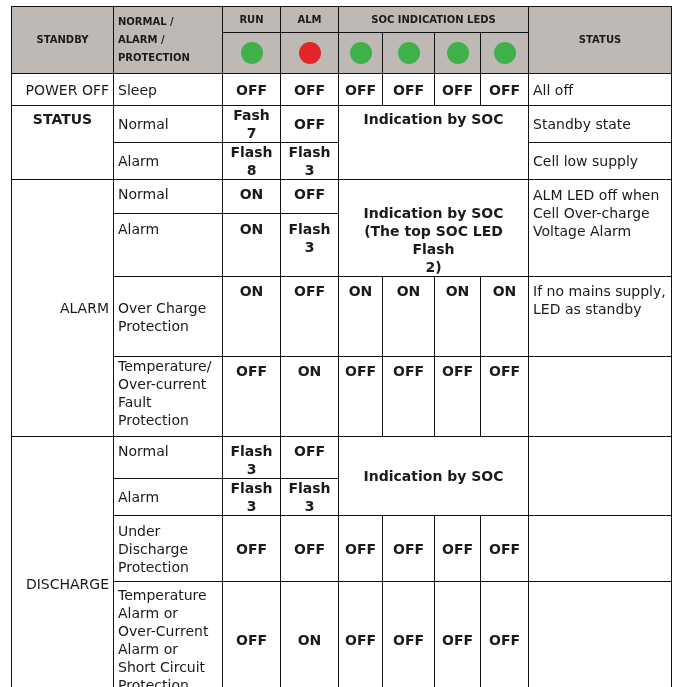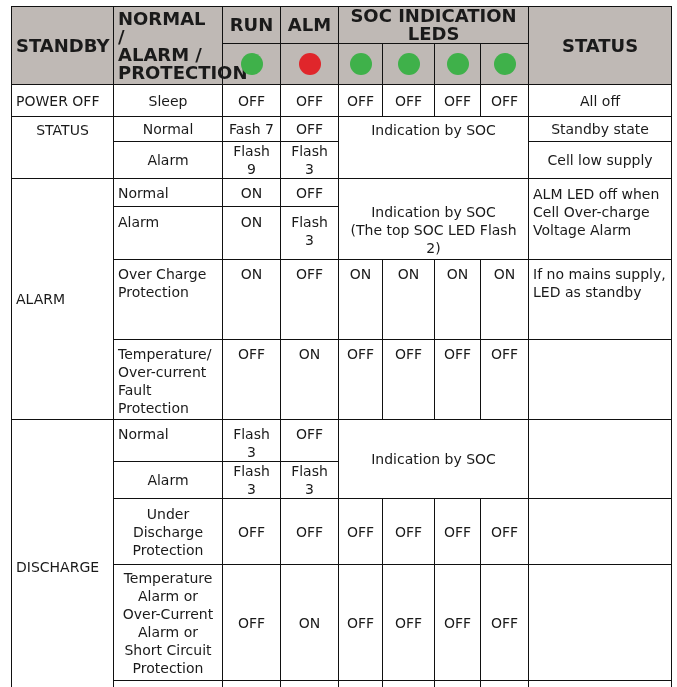--- a/index.html
+++ b/index.html
@@ -2,25 +2,25 @@
 <html><head>
 <meta charset="utf-8">
 <style>
   html, body { margin: 0; padding: 0; background: #ffffff; }
   body { width: 677px; height: 687px; position: relative; overflow: hidden;
          font-family: "DejaVu Sans", sans-serif; color: #1a1a1a; }
   table { position: absolute; left: 11px; top: 6px; border-collapse: collapse;
           table-layout: fixed; width: 660px; }
   td, th { border: 1.3px solid #111; padding: 0 4px; font-size: 14px; line-height: 18px;
            vertical-align: top; }
-  th { background: #bfb9b5; font-weight: bold; font-size: 18px; text-align: center; vertical-align: middle; }
+  th { background: #bfb9b5; font-weight: bold; font-size: 10px; text-align: center; vertical-align: middle; }
   th.left { text-align: left; }
-  td.c { text-align: center; }
-  td.mid { vertical-align: middle; text-align: center; }
-  td.status { text-align: left; vertical-align: middle; }
+  td.c { text-align: center; font-weight: bold; }
+  td.mid { vertical-align: middle; }
+  td.status { text-align: right; vertical-align: middle; }
   .dot { display: inline-block; width: 22px; height: 22px; border-radius: 50%; vertical-align: middle; }
   .green { background: #3fb14a; }
   .red { background: #e0262b; }
   .pre { white-space: pre-line; }
 </style>
 </head>
 <body>
 
 <table>
   <colgroup>
@@ -69,21 +69,21 @@
   <tr style="height:25px">
     <td rowspan="2" class="c" style="padding-top:4px">STATUS</td>
     <td class="mid">Normal</td>
     <td class="c mid">Fash 7</td>
     <td class="c mid">OFF</td>
     <td rowspan="2" colspan="4" class="c" style="padding-top:4px">Indication by SOC</td>
     <td class="mid">Standby state</td>
   </tr>
   <tr style="height:25px">
     <td class="mid">Alarm</td>
-    <td class="c mid">Flash 9</td>
+    <td class="c mid">Flash 8</td>
     <td class="c mid">Flash 3</td>
     <td class="mid">Cell low supply</td>
   </tr>
 
   <tr style="height:28px">
     <td rowspan="4" class="status">ALARM</td>
     <td style="padding-top:5px">Normal</td>
     <td class="c" style="padding-top:5px">ON</td>
     <td class="c" style="padding-top:5px">OFF</td>
     <td rowspan="2" colspan="4" class="c pre" style="padding-top:24px">Indication by SOC
@@ -92,33 +92,33 @@
     <td rowspan="2" class="pre" style="padding-top:6px">ALM LED off when
 Cell Over-charge
 Voltage Alarm</td>
   </tr>
   <tr style="height:53px">
     <td style="padding-top:6px">Alarm</td>
     <td class="c" style="padding-top:6px">ON</td>
     <td class="c" style="padding-top:6px">Flash 3</td>
   </tr>
   <tr style="height:80px">
-    <td class="pre" style="padding-top:5px">Over Charge
+    <td class="pre" style="padding-top:22px">Over Charge
 Protection</td>
     <td class="c" style="padding-top:5px">ON</td>
     <td class="c" style="padding-top:5px">OFF</td>
     <td class="c" style="padding-top:5px">ON</td>
     <td class="c" style="padding-top:5px">ON</td>
     <td class="c" style="padding-top:5px">ON</td>
     <td class="c" style="padding-top:5px">ON</td>
     <td class="pre" style="padding-top:5px">If no mains supply,
 LED as standby</td>
   </tr>
   <tr style="height:80px">
-    <td class="pre" style="padding-top:5px">Temperature/
+    <td class="pre" style="">Temperature/
 Over-current
 Fault
 Protection</td>
     <td class="c" style="padding-top:5px">OFF</td>
     <td class="c" style="padding-top:5px">ON</td>
     <td class="c" style="padding-top:5px">OFF</td>
     <td class="c" style="padding-top:5px">OFF</td>
     <td class="c" style="padding-top:5px">OFF</td>
     <td class="c" style="padding-top:5px">OFF</td>
     <td></td>

